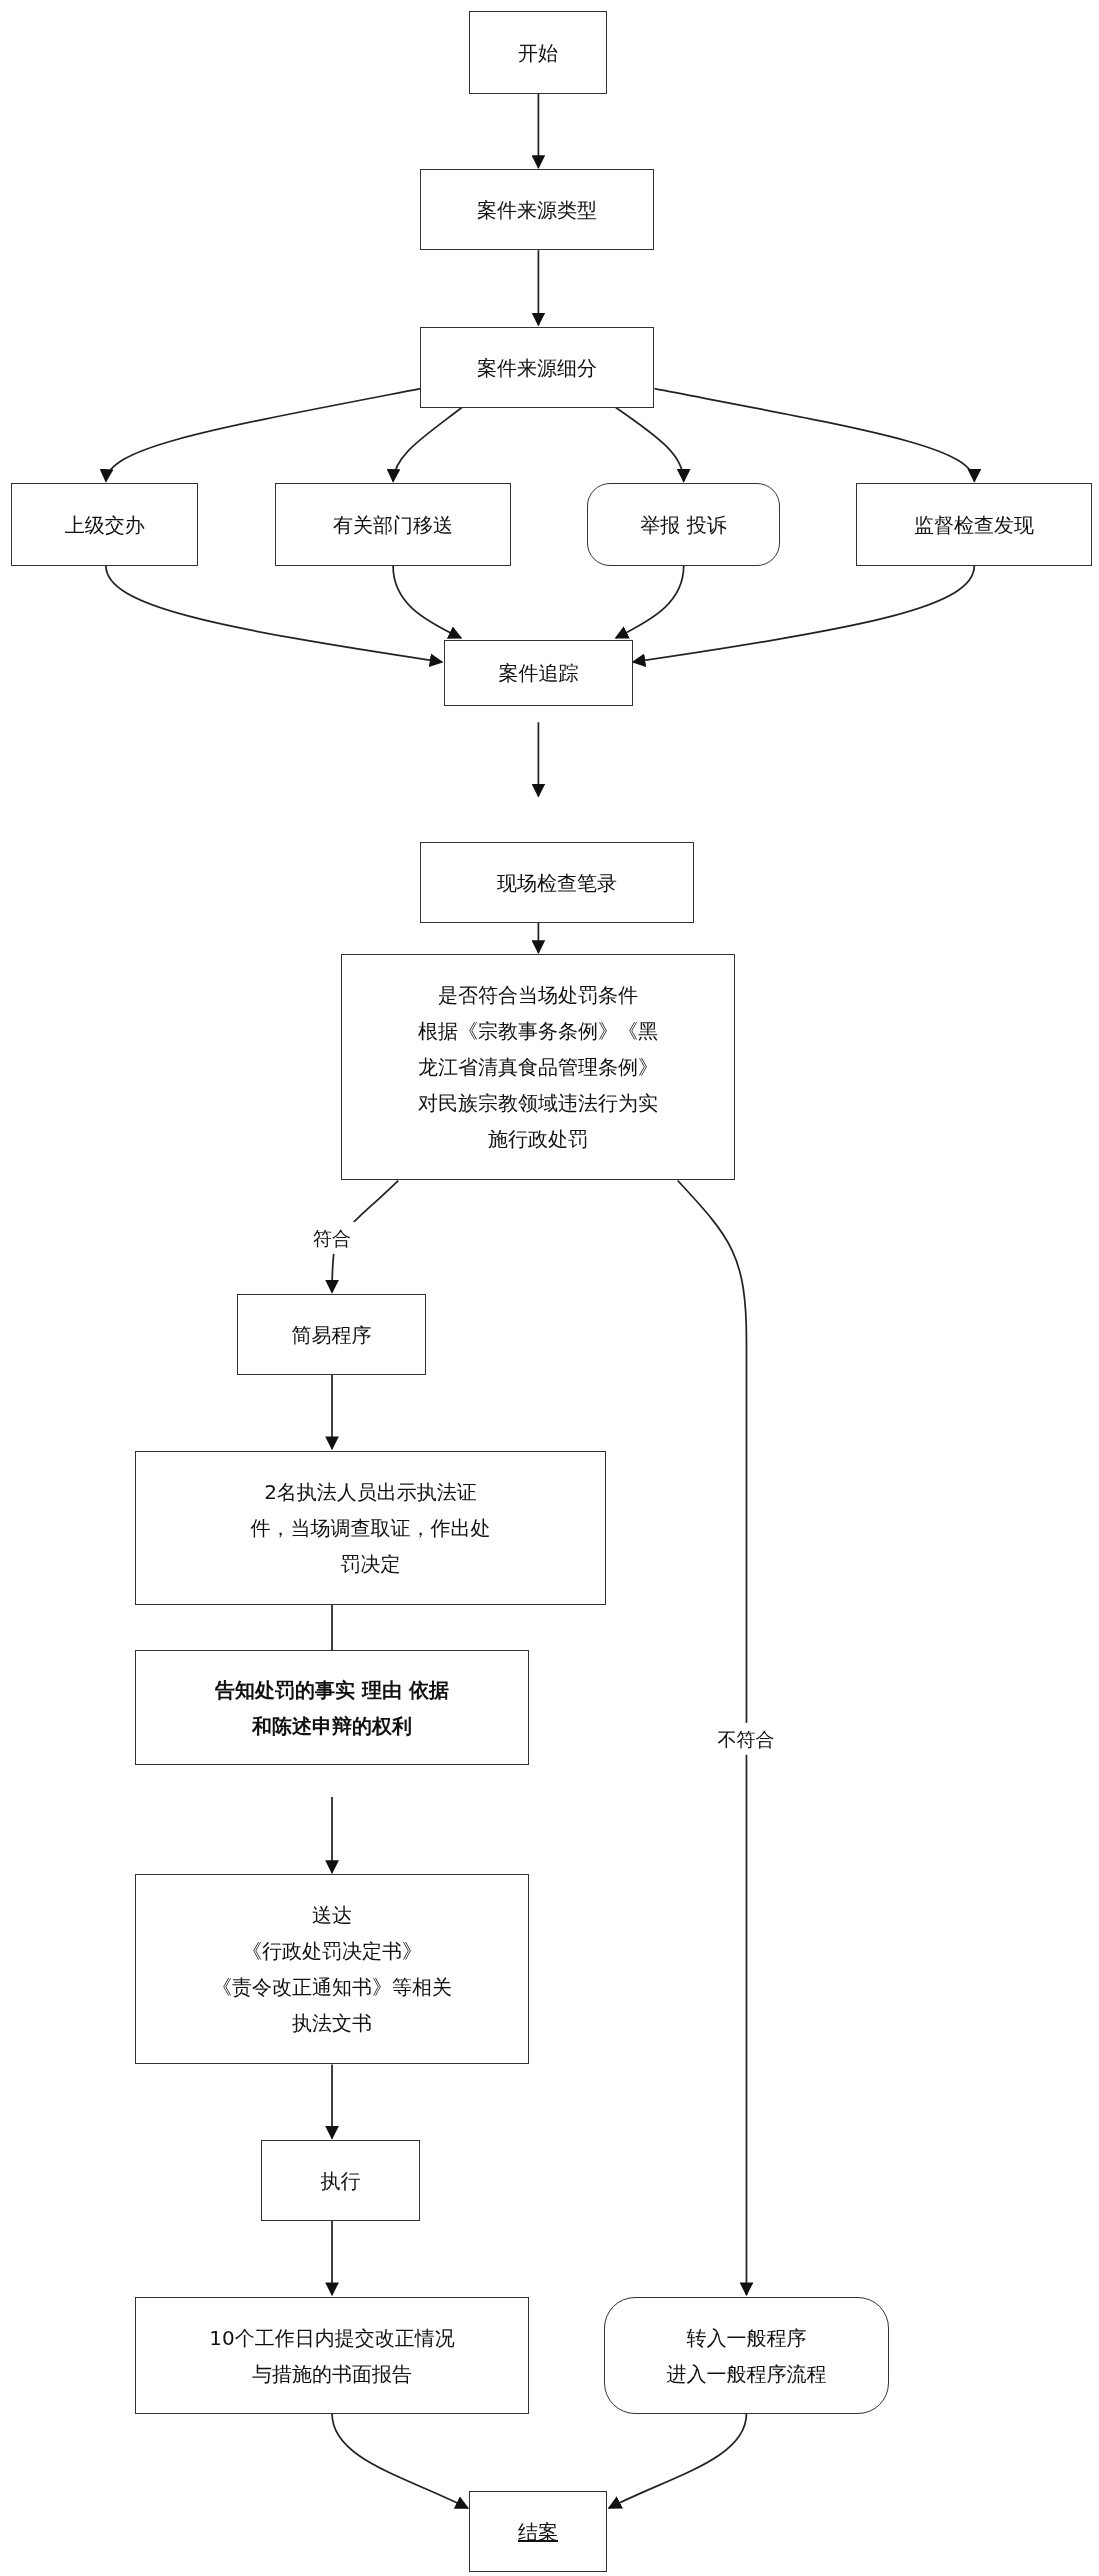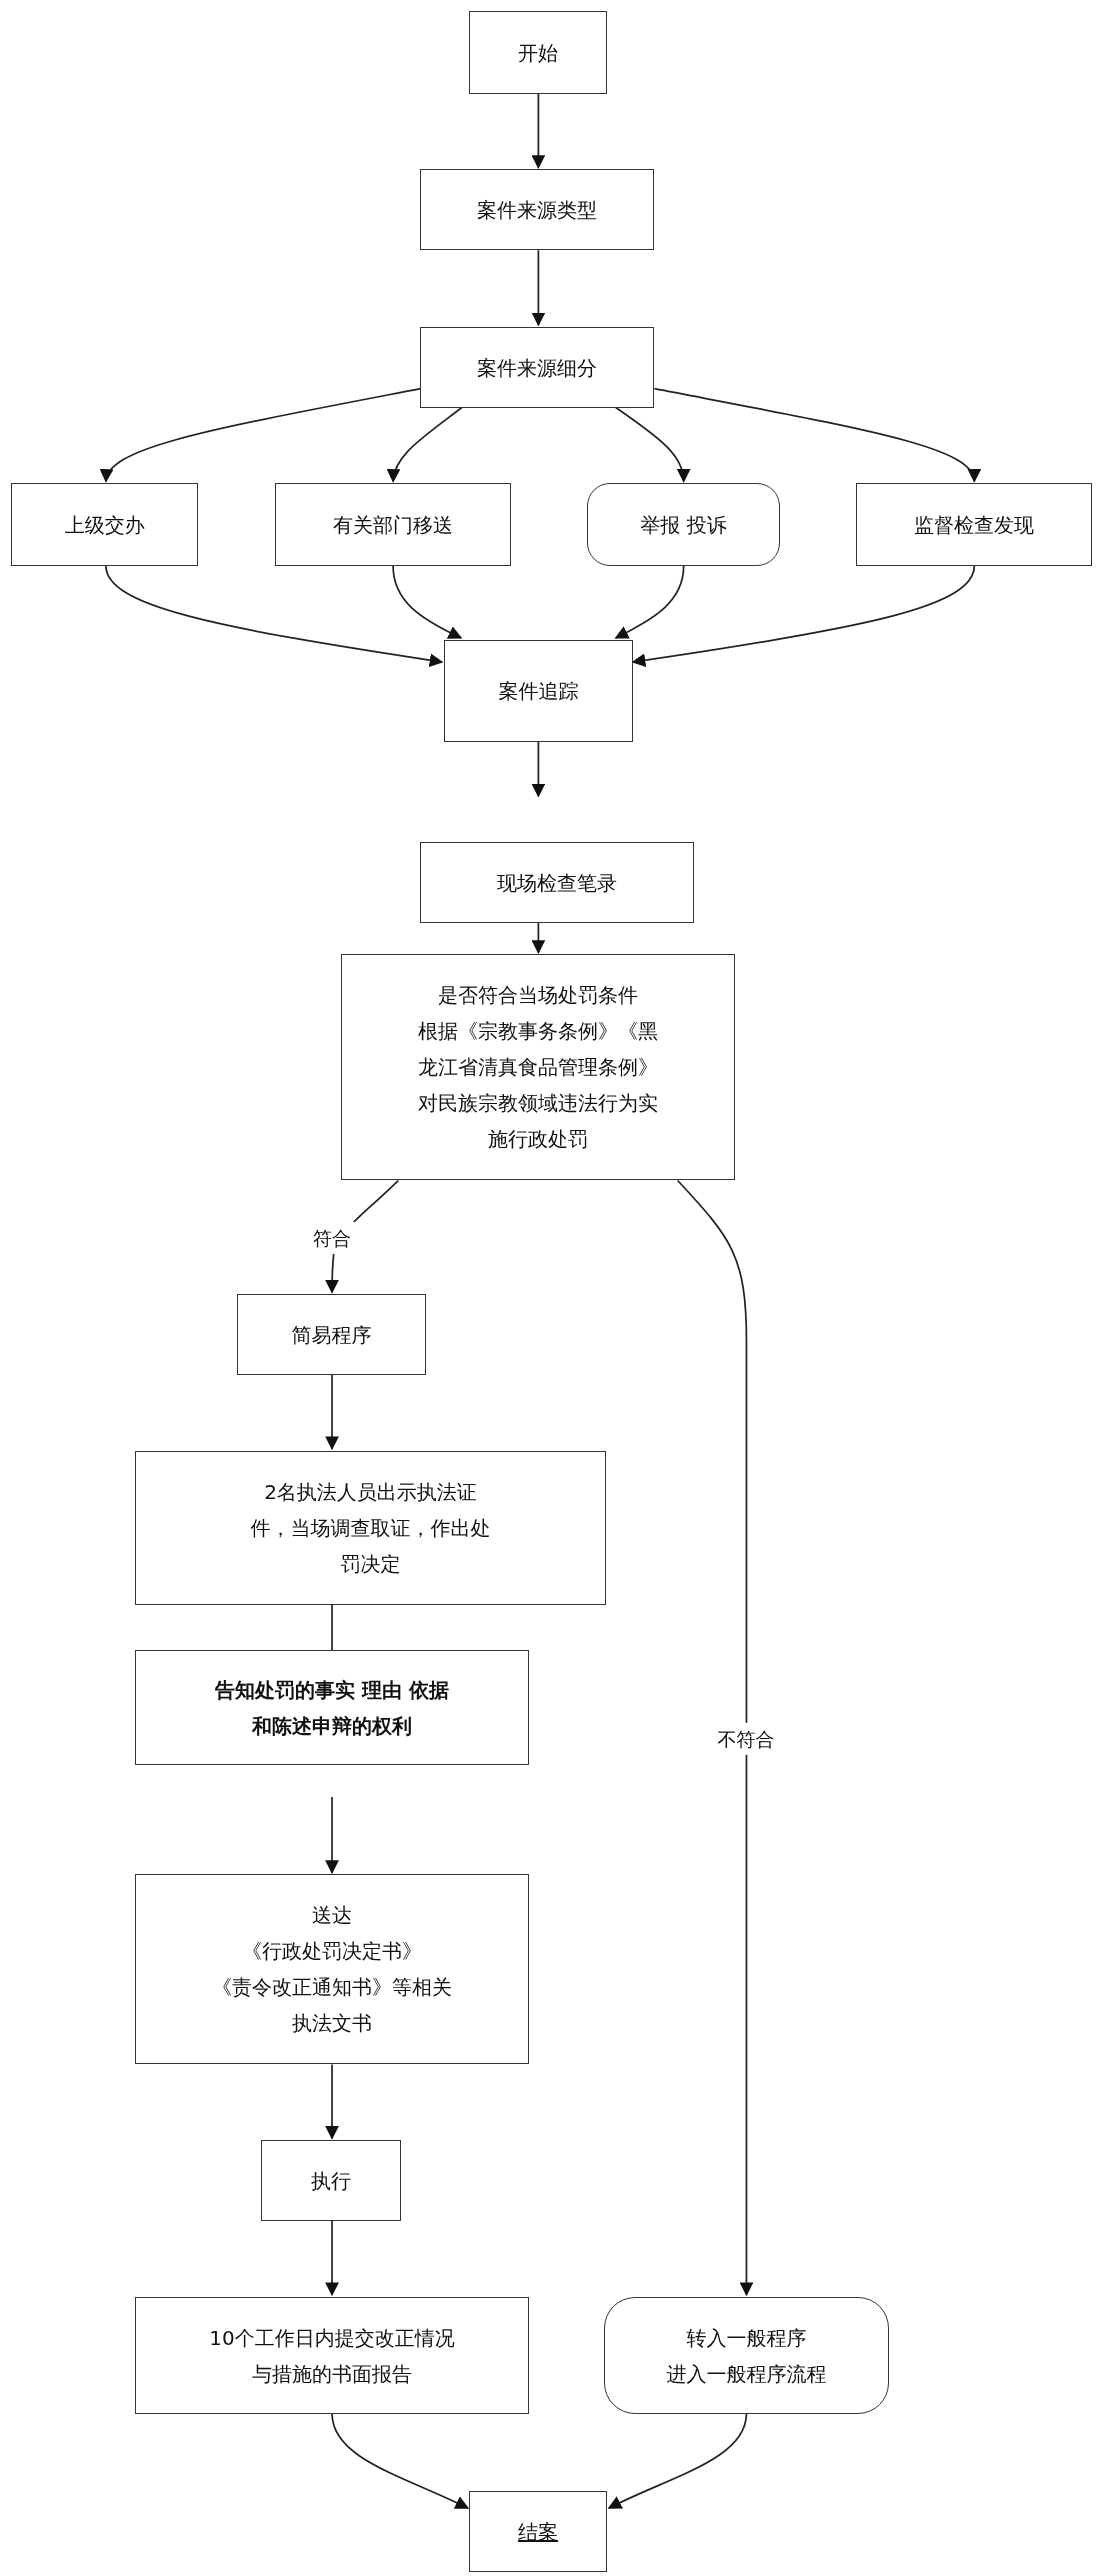--- a/index.html
+++ b/index.html
@@ -63,21 +63,21 @@
 <div class="node" style="left:275px;top:483px;width:236px;height:83px;">
     <span class="txt">有关部门移送</span>
   </div>
 <div class="node" style="left:587px;top:483px;width:193px;height:83px;border-radius:23px;">
     <span class="txt">举报 投诉</span>
   </div>
 <div class="node" style="left:856px;top:483px;width:236px;height:83px;">
     <span class="txt">监督检查发现</span>
   </div>
 
-<div class="node" style="left:444px;top:640px;width:189px;height:102px;">
+<div class="node" style="left:444px;top:640px;width:189px;height:66px;">
     <span class="txt">案件追踪</span>
   </div>
 <div class="node" style="left:420px;top:798px;width:274px;height:81px;margin-top:44px;">
     <span class="txt">现场检查笔录</span>
   </div>
 <div class="node" style="left:341px;top:954px;width:394px;height:226px;">
     <span class="txt">是否符合当场处罚条件
 根据《宗教事务条例》《黑
 龙江省清真食品管理条例》
 对民族宗教领域违法行为实
@@ -98,21 +98,21 @@
 <div class="node" style="left:135px;top:1650px;width:394px;height:115px;font-weight:bold;">
     <span class="txt">告知处罚的事实 理由 依据
 和陈述申辩的权利</span>
   </div>
 <div class="node" style="left:135px;top:1874px;width:394px;height:190px;">
     <span class="txt">送达
 《行政处罚决定书》
 《责令改正通知书》等相关
 执法文书</span>
   </div>
-<div class="node" style="left:261px;top:2140px;width:140px;height:81px;justify-content:center;">
+<div class="node" style="left:261px;top:2140px;width:159px;height:81px;justify-content:center;">
     <span class="txt">执行</span>
   </div>
 <div class="node" style="left:135px;top:2297px;width:394px;height:117px;">
     <span class="txt">10个工作日内提交改正情况
 与措施的书面报告</span>
   </div>
 <div class="node" style="left:604px;top:2297px;width:285px;height:117px;border-radius:31px;">
     <span class="txt">转入一般程序
 进入一般程序流程</span>
   </div>

